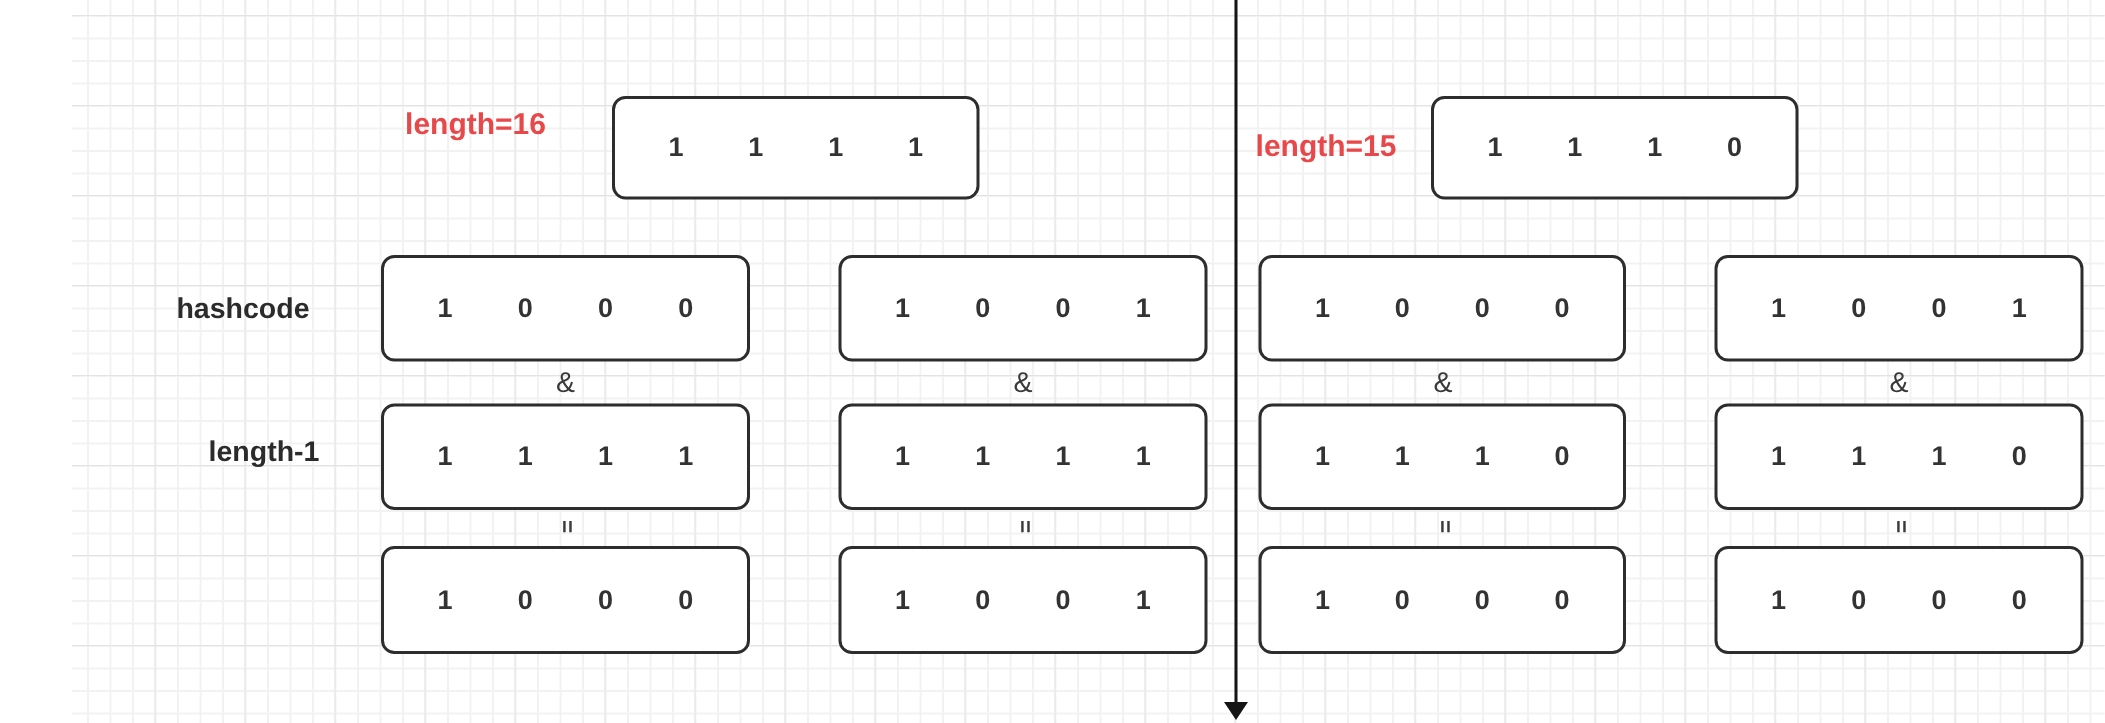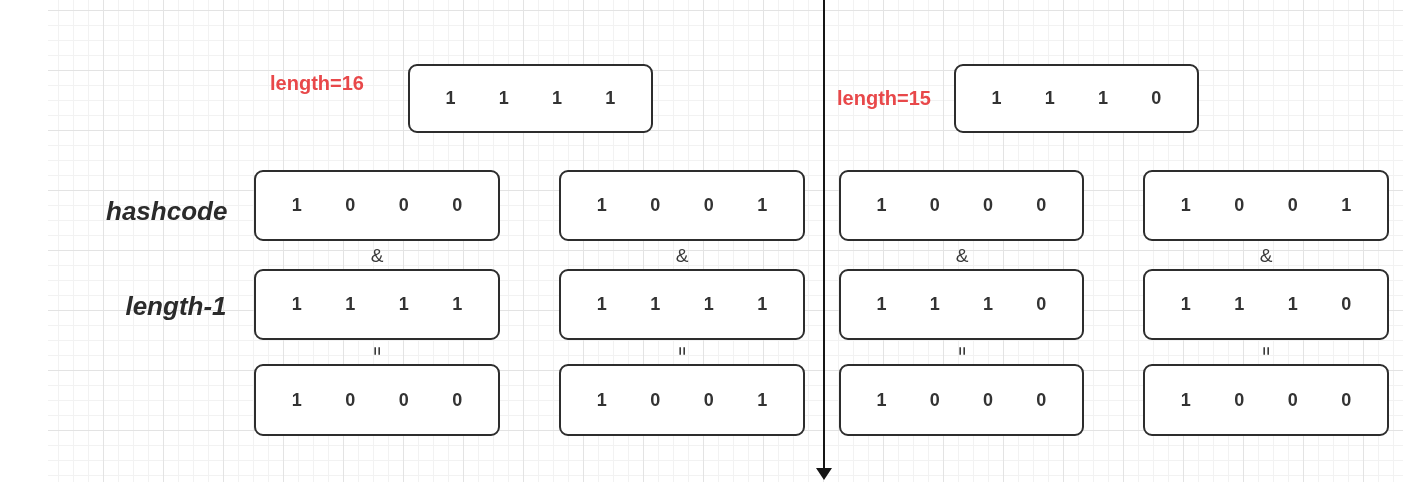--- a/index.html
+++ b/index.html
@@ -34,25 +34,24 @@
   }
   .bit {
     font-size: 18px;
     font-weight: 700;
     color: #333333;
     letter-spacing: 0;
   }
 
   .row-label {
     position: absolute;
-    font-size: 26px;
+    font-size: 19px;
     font-weight: 700;
     color: #2b2b2b;
     text-align: center;
-    font-style: italic;
   }
 
   .red-label {
     position: absolute;
     font-size: 20px;
     font-weight: 700;
     color: #e8484a;
     text-align: center;
     white-space: nowrap;
   }

